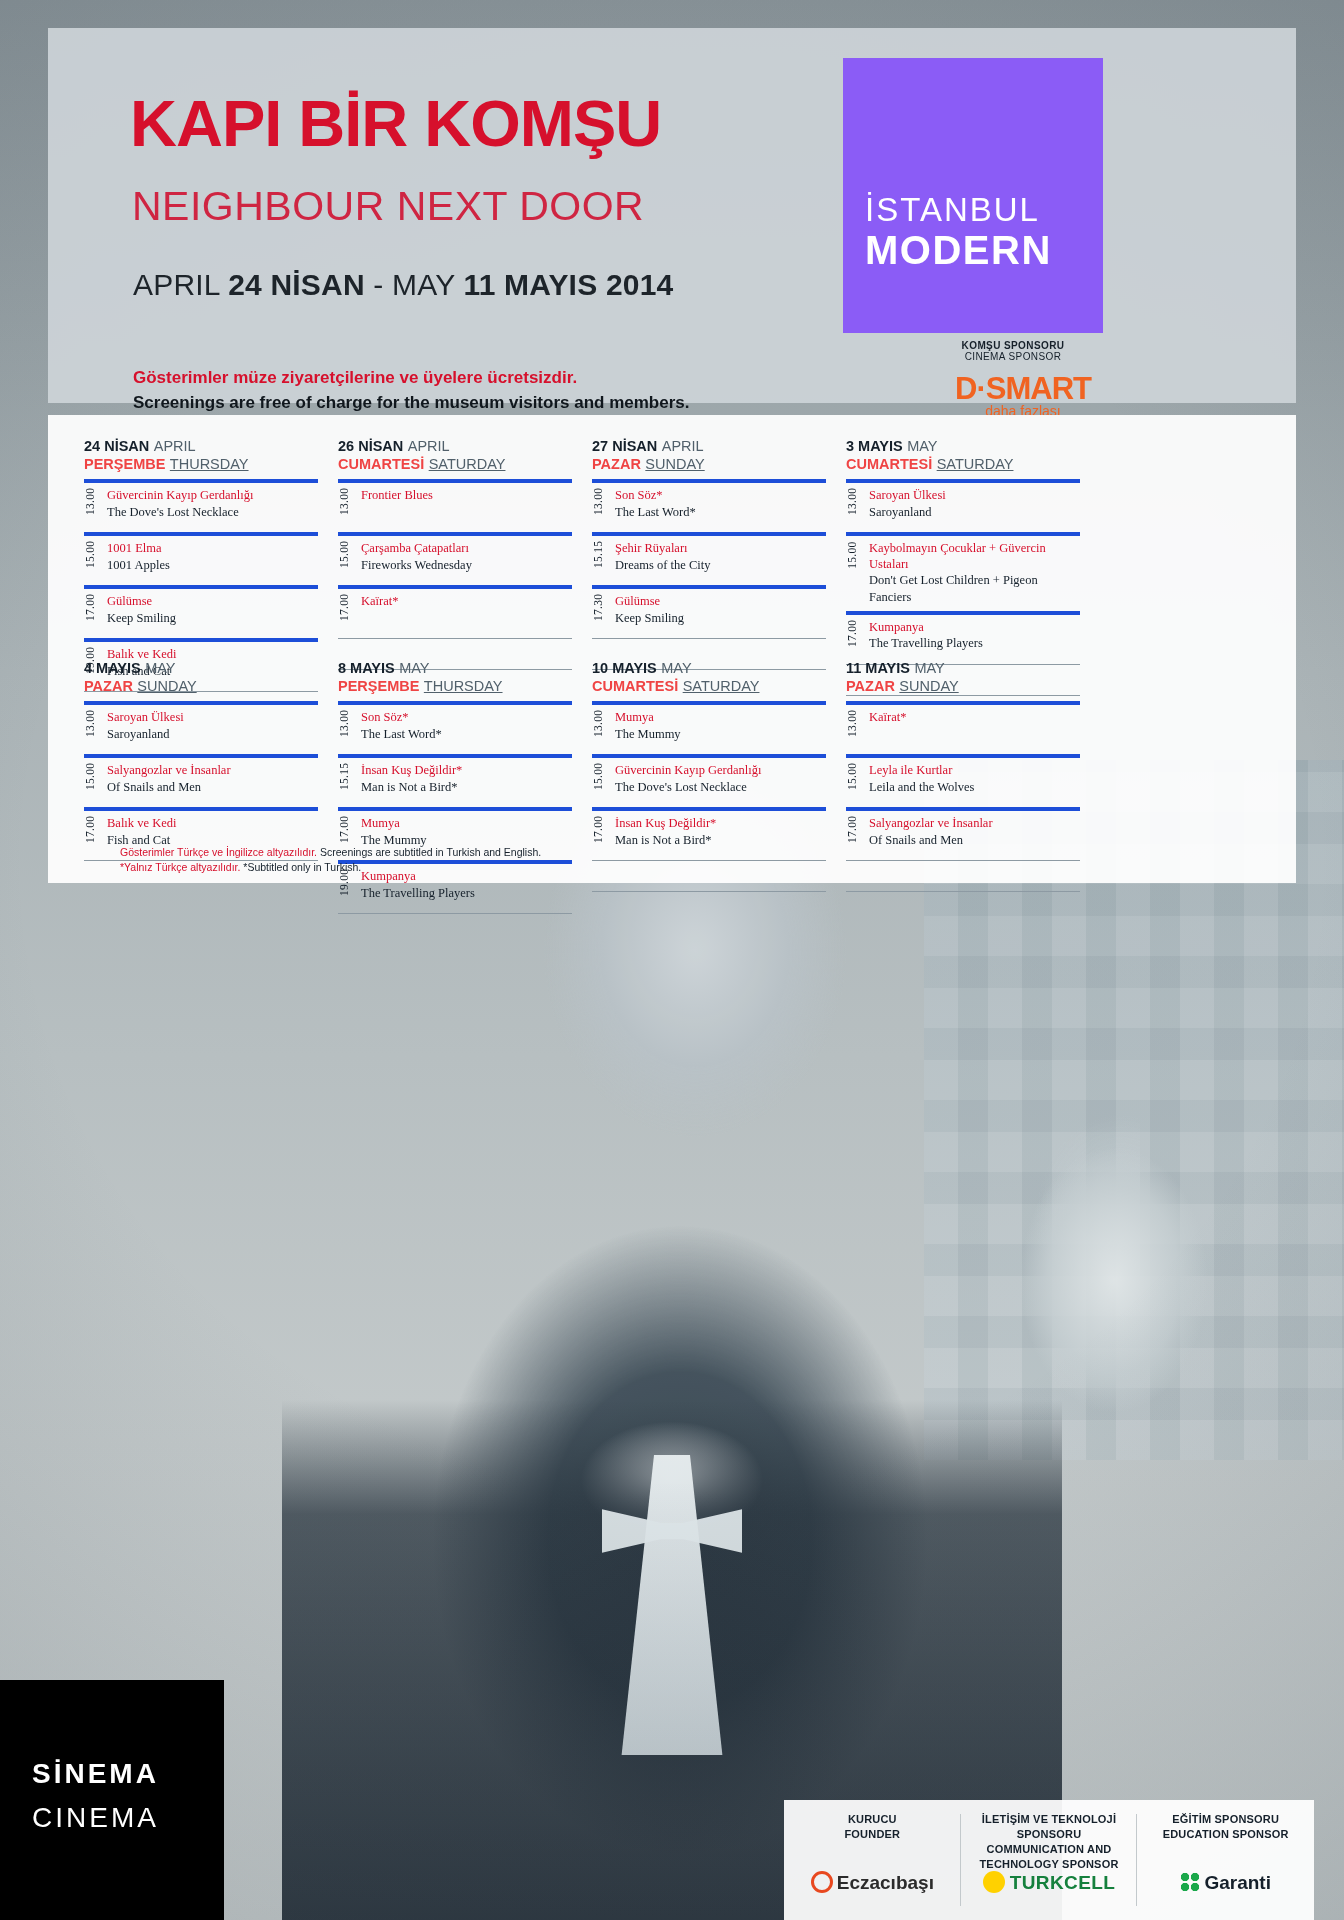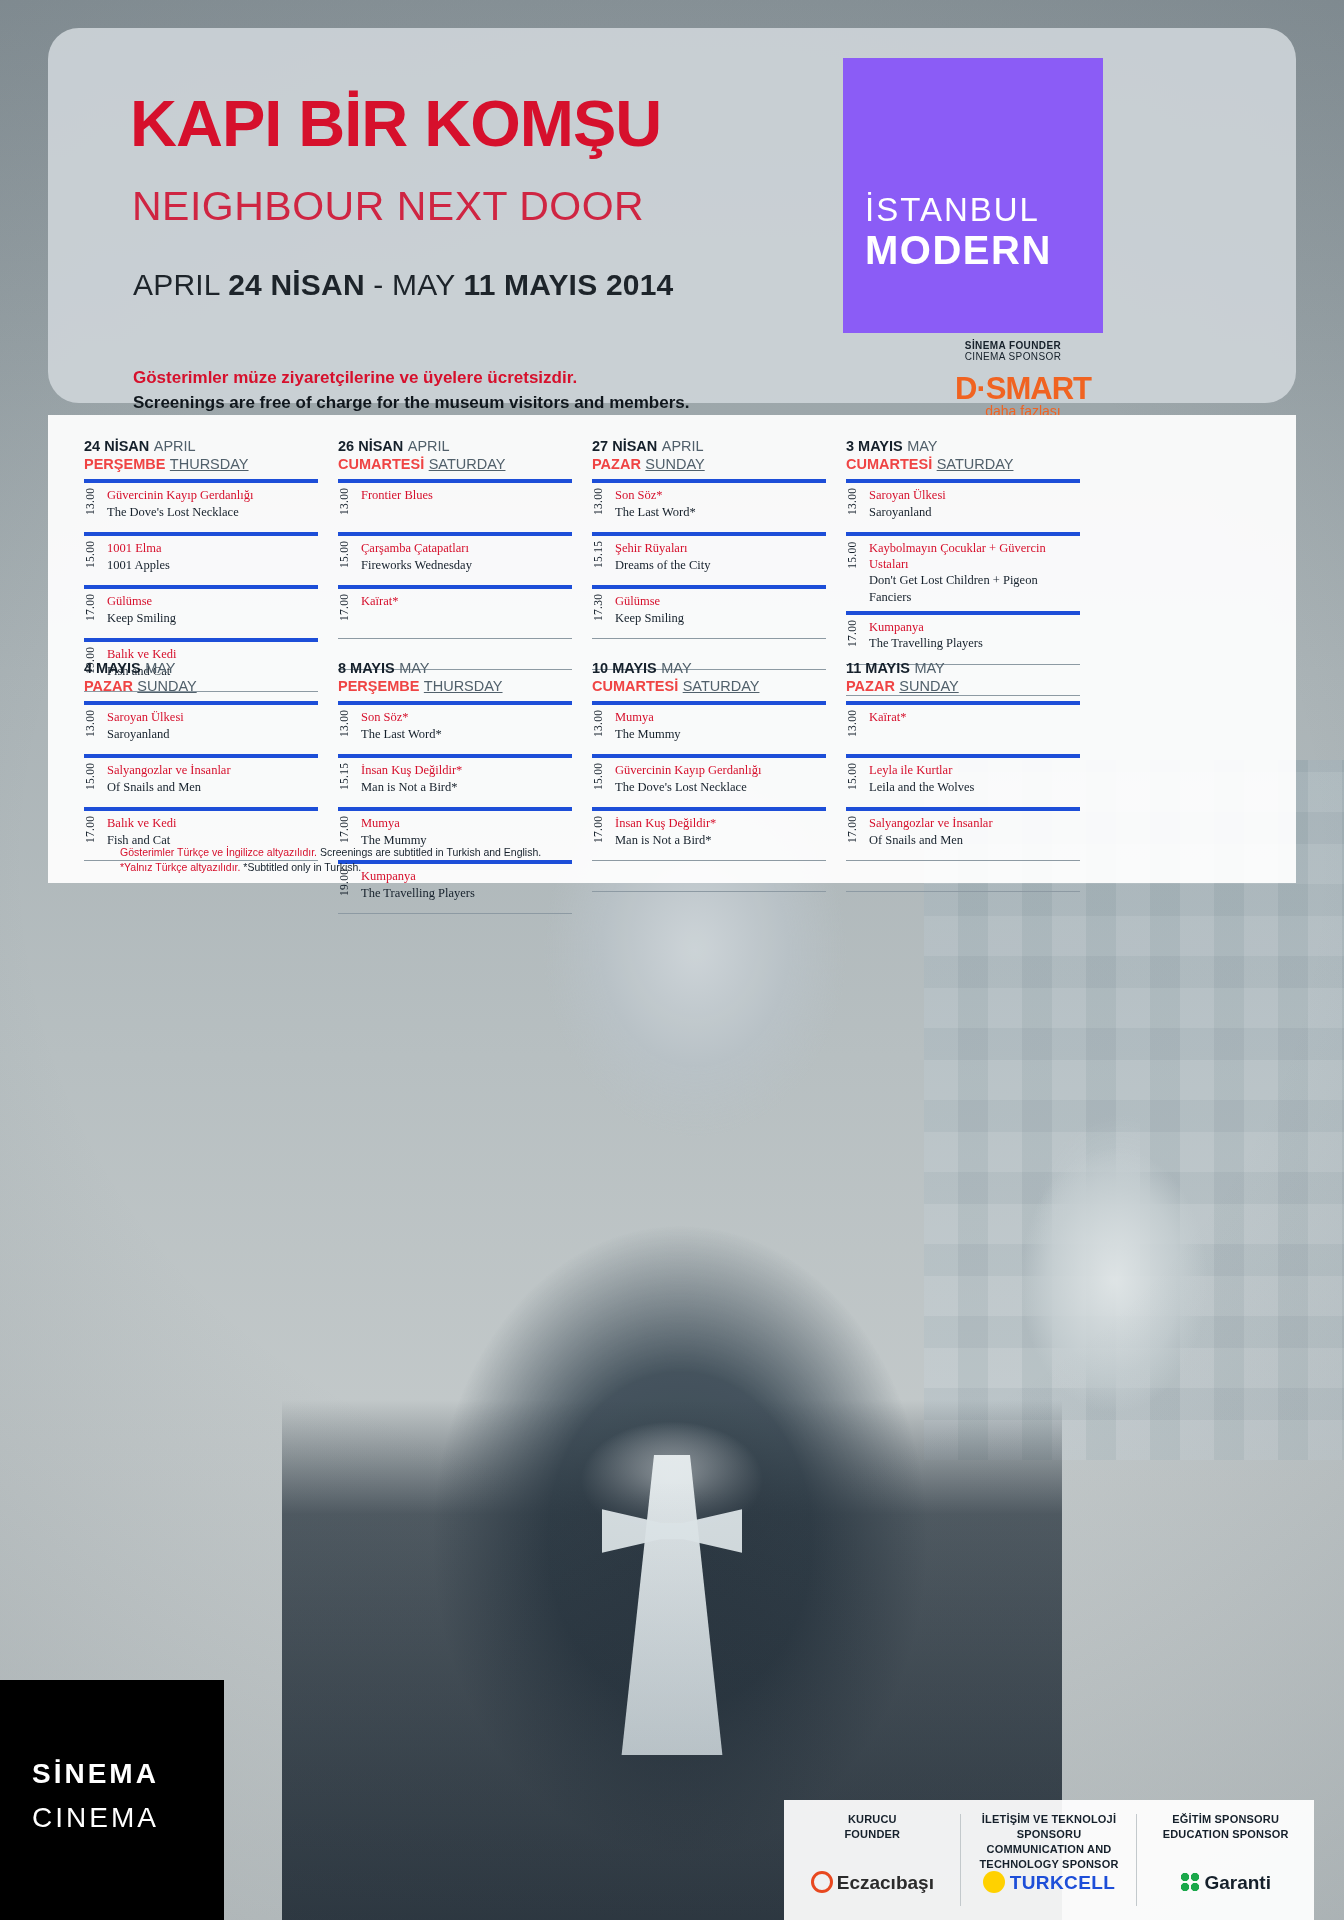--- a/index.html
+++ b/index.html
@@ -66,21 +66,20 @@
   }
   .photo-vignette {
     position:absolute; inset:0;
     background:radial-gradient(ellipse 120% 80% at 50% 45%, rgba(255,255,255,0) 40%, rgba(60,75,85,.35) 100%);
   }
 
   
   .header-panel {
     position:absolute; left:48px; top:28px; width:1248px; height:375px;
     background:rgba(205,212,216,.92);
-    border-radius:31px;
   }
   .title-main {
     position:absolute; left:82px; top:58px;
     font-size:65px; font-weight:bold; letter-spacing:-1px;
     color:#d6102c;
     font-family:"Liberation Sans", sans-serif;
   }
   .title-sub {
     position:absolute; left:84px; top:155px;
     font-size:41px; font-weight:normal; letter-spacing:.5px;
@@ -177,21 +176,21 @@
   .sp-eczaci { color:#2b2b2b; }
   .eczaci-mark {
     display:inline-block; width:22px; height:22px; border-radius:50%;
     border:3px solid #e8481f; vertical-align:-4px; margin-right:4px;
     box-sizing:border-box;
   }
   .turkcell-mark {
     display:inline-block; width:22px; height:22px; border-radius:50%;
     background:#ffd100; vertical-align:-4px; margin-right:5px;
   }
-  .turkcell-txt { color:#1d4ed8; letter-spacing:.4px; }
+  .turkcell-txt { color:#15803d; letter-spacing:.4px; }
   .garanti-mark {
     display:inline-block; width:20px; height:20px; vertical-align:-3px; margin-right:4px;
     background:
       radial-gradient(circle 7px at 5px 5px, #1aa74a 60%, transparent 62%),
       radial-gradient(circle 7px at 15px 5px, #1aa74a 60%, transparent 62%),
       radial-gradient(circle 7px at 5px 15px, #1aa74a 60%, transparent 62%),
       radial-gradient(circle 7px at 15px 15px, #1aa74a 60%, transparent 62%);
   }
   .garanti-txt { color:#15202b; }
   .sp-div { position:absolute; top:14px; bottom:14px; width:1px; background:#c3c9cc; }
@@ -216,21 +215,21 @@
 
     <div class="im-logo">
       <div class="l1">İSTANBUL</div>
       <div class="l2">MODERN</div>
     </div>
 
     <div class="free-tr">Gösterimler müze ziyaretçilerine ve üyelere ücretsizdir.</div>
     <div class="free-en">Screenings are free of charge for the museum visitors and members.</div>
 
     <div class="sponsor-cine">
-      <div class="sc1">SİNEMA FOUNDER</div>
+      <div class="sc1">KOMŞU SPONSORU</div>
       <div class="sc2">CINEMA SPONSOR</div>
     </div>
     <div class="dsmart">
       <div class="d1">D·SMART</div>
       <div class="d2">daha fazlası</div>
     </div>
   </div>
 
   <div class="schedule">
 

